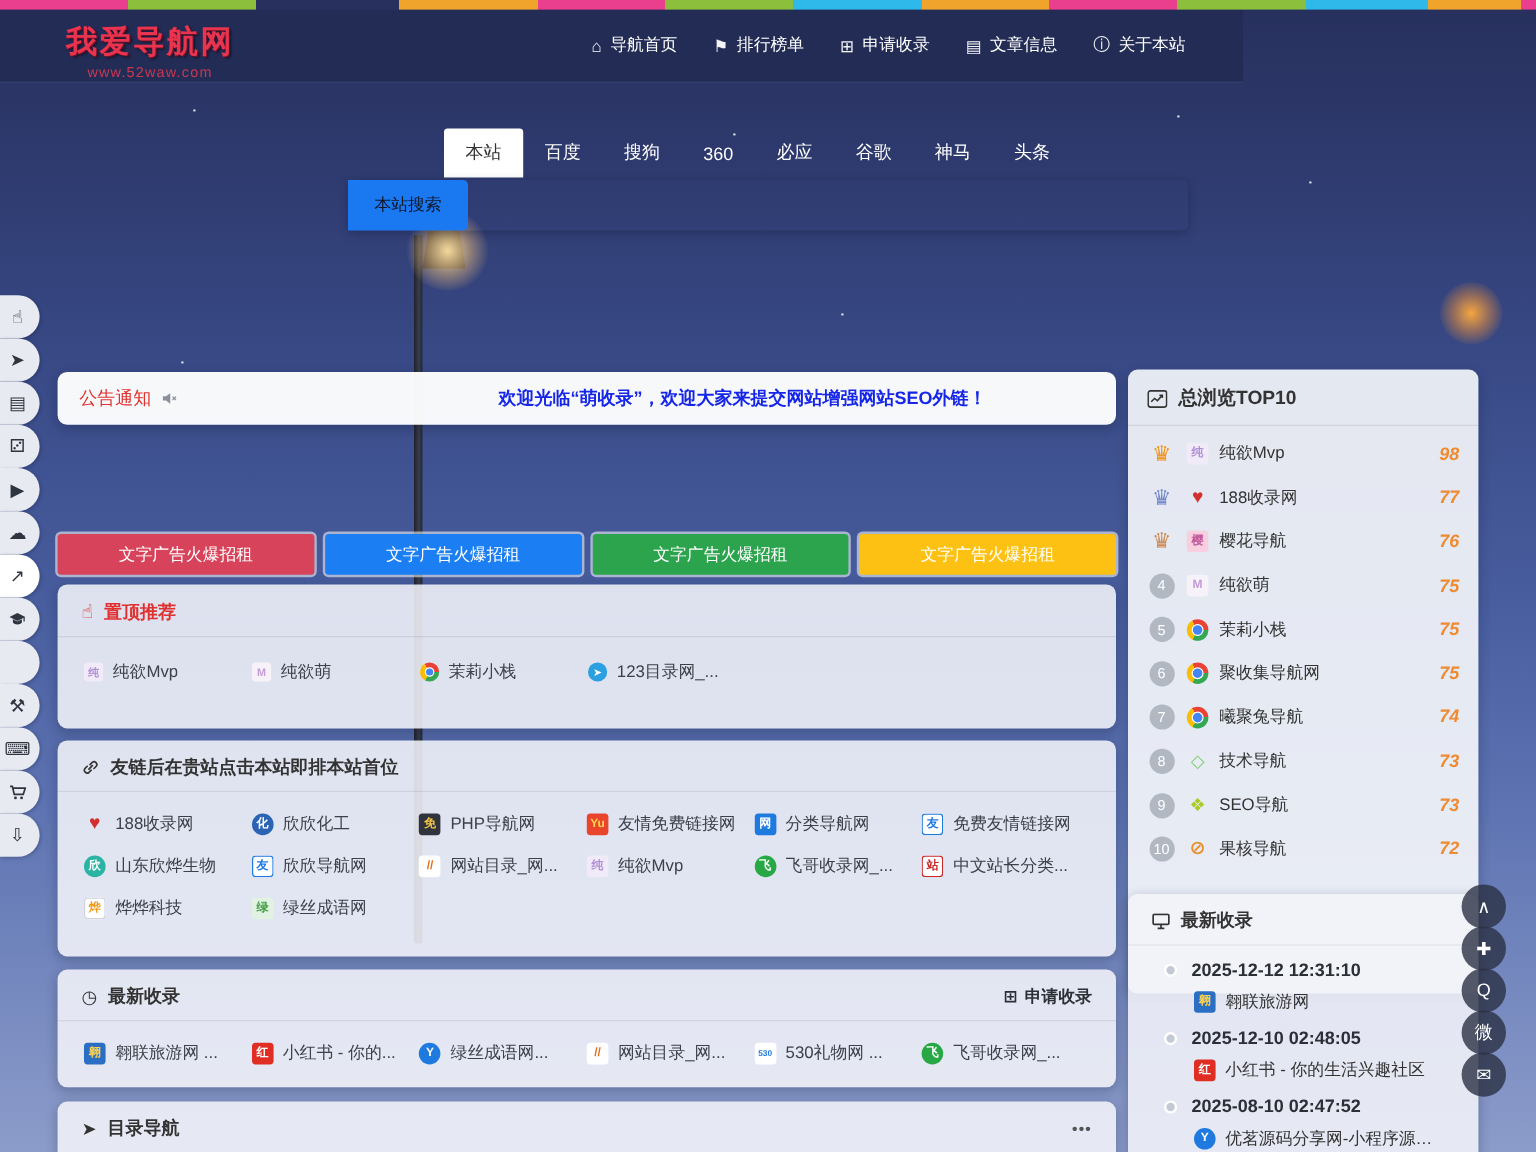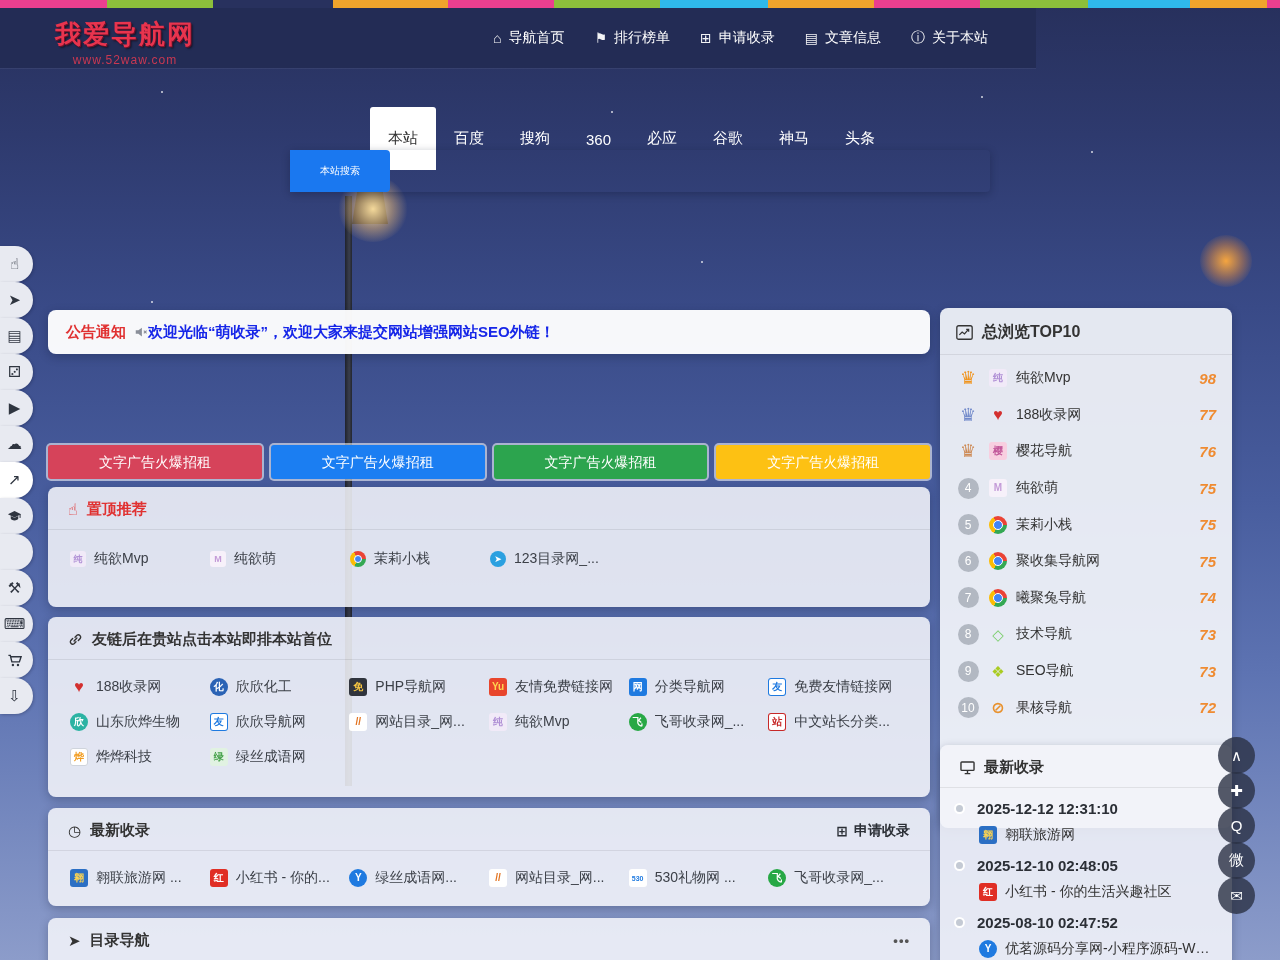--- a/index.html
+++ b/index.html
@@ -17,28 +17,28 @@
           box-shadow:0 1px 0 rgba(255,255,255,.06);}
   .logo{position:absolute;left:55px;top:9px;text-align:center;}
   .logo-title{font-size:26px;font-weight:bold;color:#e8344e;letter-spacing:2px;
               text-shadow:1px 1px 0 #6d1028,2px 2px 2px rgba(0,0,0,.5);}
   .logo-sub{font-size:12px;color:#c93852;margin-top:1px;letter-spacing:1px;}
   .topnav{position:absolute;right:48px;top:0;height:60px;display:flex;align-items:center;gap:30px;}
   .nav-item{display:flex;align-items:center;gap:7px;color:#fff;font-size:14px;cursor:pointer;}
   .nav-item .ic{font-size:14px;opacity:.95;}
   
   .tabs{position:absolute;left:370px;top:107px;display:flex;align-items:flex-end;z-index:3;}
-  .tab{padding:22px 18px;font-size:15px;color:#fff;cursor:pointer;}
+  .tab{padding:11px 18px;font-size:15px;color:#fff;cursor:pointer;}
   .tab.active{background:#fff;color:#333;border-radius:3px 3px 0 0;}
   .searchbar{position:absolute;left:290px;top:150px;width:700px;height:42px;display:flex;z-index:3;
              box-shadow:0 2px 8px rgba(10,15,40,.3);border-radius:4px;}
   .searchbar input{flex:1;border:none;outline:none;padding:0 16px;font-size:15px;color:#333;
                    border-radius:4px 0 0 4px;background:#fff;}
   .searchbar input::placeholder{color:#9aa0a6;}
-  .search-btn{width:100px;border:none;background:#1a78f0;color:#ffffff;font-size:10px;cursor:pointer;
+  .search-btn{width:100px;border:none;background:#1a78f0;color:#0f172a;font-size:14px;cursor:pointer;
               border-radius:0 4px 4px 0;}
   
   .stars{position:absolute;left:0;top:0;width:4px;height:4px;border-radius:50%;background:#fff;opacity:.8;z-index:1;
     box-shadow:160px 90px 0 -1px #fff,420px 60px 0 -2px #fff,610px 110px 0 -1px #fff,
     760px 80px 0 -2px #fff,980px 95px 0 -1px #fff,1180px 70px 0 -2px #fff,1090px 150px 0 -1px #fff,
     240px 200px 0 -2px #fff,530px 240px 0 -2px #fff,700px 260px 0 -1px #fff,860px 230px 0 -2px #fff,
     1120px 300px 0 -2px #fff,150px 300px 0 -1px #fff,330px 130px 0 -2px #fff,905px 180px 0 -2px #fff;}
   .lamp-pole{position:absolute;left:345px;top:196px;width:7px;height:590px;z-index:1;
              background:linear-gradient(90deg,#1f222c,#3a3e4c 60%,#23262f);}
   .lamp-head{position:absolute;left:352px;top:190px;width:36px;height:34px;z-index:1;
@@ -49,22 +49,22 @@
              background:radial-gradient(circle,rgba(255,170,60,.95) 0%,rgba(255,150,50,.4) 45%,rgba(255,150,50,0) 75%);}
   
   .card{position:absolute;background:rgba(242,244,249,.88);border-radius:8px;z-index:2;
         box-shadow:0 3px 10px rgba(15,20,45,.28);}
   .card-hd{display:flex;align-items:center;gap:9px;padding:13px 20px 10px;font-weight:bold;
            font-size:15px;color:#333;border-bottom:1px solid rgba(0,0,0,.08);}
   .hd-spacer{flex:1;}
   
   .notice{left:48px;top:310px;width:882px;height:44px;background:rgba(255,255,255,.96);
           display:flex;align-items:center;padding:0 18px;}
-  .notice-label{color:#e03131;font-weight:bold;font-size:15px;margin-right:8px;}
-  .notice-text{flex:1;text-align:left;color:#1626e8;font-weight:bold;font-size:15px;padding-right:90px;}
+  .notice-label{color:#e03131;font-weight:normal;font-size:15px;margin-right:8px;}
+  .notice-text{flex:1;text-align:right;color:#1626e8;font-weight:bold;font-size:15px;padding-right:90px;}
   
   .stats{left:48px;top:360px;width:882px;height:76px;display:flex;background:rgba(236,239,246,.92);}
   .stat-cell{flex:1;display:flex;flex-direction:column;align-items:center;justify-content:center;margin:5px 2px;border-radius:10px;}
   .stat-cell.hl{background:#dce0ea;}
   .stat-val{font-size:20px;font-weight:bold;color:#3f6fa3;}
   .stat-lab{font-size:14px;color:#2b2f36;margin-top:6px;}
   
   .ads{position:absolute;left:48px;top:445px;width:882px;height:34px;display:flex;gap:9px;z-index:3;}
   .ad-banner{flex:1;border-radius:3px;color:#fff;font-size:14px;text-align:center;line-height:34px;
              cursor:pointer;box-shadow:0 0 0 2px rgba(255,255,255,.55);}
@@ -99,21 +99,21 @@
   .top-row{display:flex;align-items:center;gap:9px;height:36.6px;cursor:pointer;}
   .rank-slot{width:24px;display:flex;justify-content:center;}
   .crown{font-size:18px;line-height:1;}
   .crown.c1{color:#f0941d;} .crown.c2{color:#7189ca;} .crown.c3{color:#cd8a55;}
   .rank-num{width:21px;height:21px;border-radius:50%;background:#b2b8c2;color:#fff;font-size:12px;
             display:flex;align-items:center;justify-content:center;}
   .top-row .sname{flex:1;font-size:14px;color:#333;white-space:nowrap;overflow:hidden;text-overflow:ellipsis;}
   .top-val{font-size:15px;font-weight:bold;font-style:italic;color:#ef8b31;text-align:right;}
   
   .latest-side{left:940px;top:745px;width:292px;height:230px;}
-  .timeline{padding:12px 16px 0;}
+  .timeline{padding:12px 32px 0;}
   .entry{margin-bottom:13px;}
   .entry-time{display:flex;align-items:center;gap:12px;font-size:15px;font-weight:bold;color:#2b2f36;}
   .dot{width:11px;height:11px;min-width:11px;border-radius:50%;background:#c4cad4;border:2px solid #fff;margin-left:-2px;}
   .entry-site{display:flex;align-items:center;gap:8px;margin:9px 0 0 23px;cursor:pointer;}
   .entry-site .sname{font-size:14px;color:#333;white-space:nowrap;overflow:hidden;text-overflow:ellipsis;}
   
   .dock{position:absolute;left:0;top:246px;z-index:5;display:flex;flex-direction:column;}
   .dock-btn{width:33px;height:36px;margin-bottom:0;background:#e8eaf1;border-radius:0 18px 18px 0;
             display:flex;align-items:center;justify-content:center;cursor:pointer;
             box-shadow:1px 1px 3px rgba(10,15,40,.25);}

